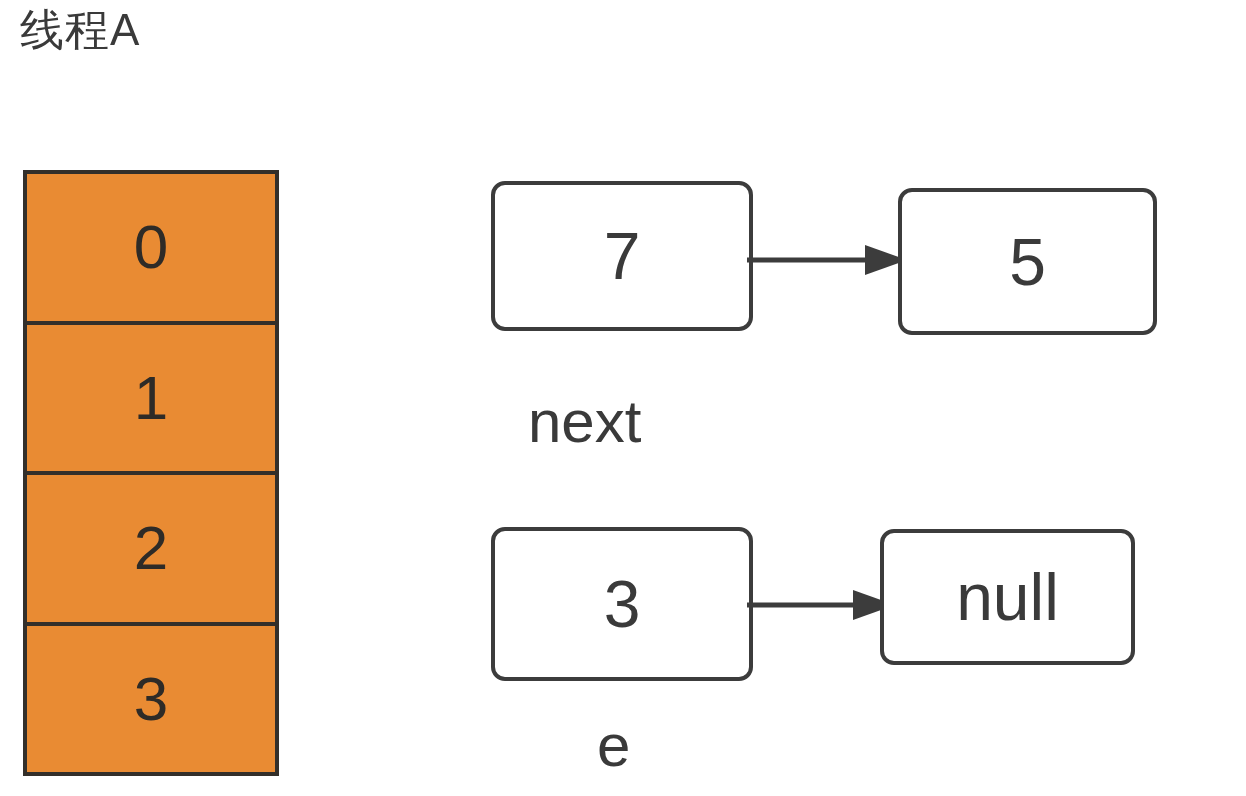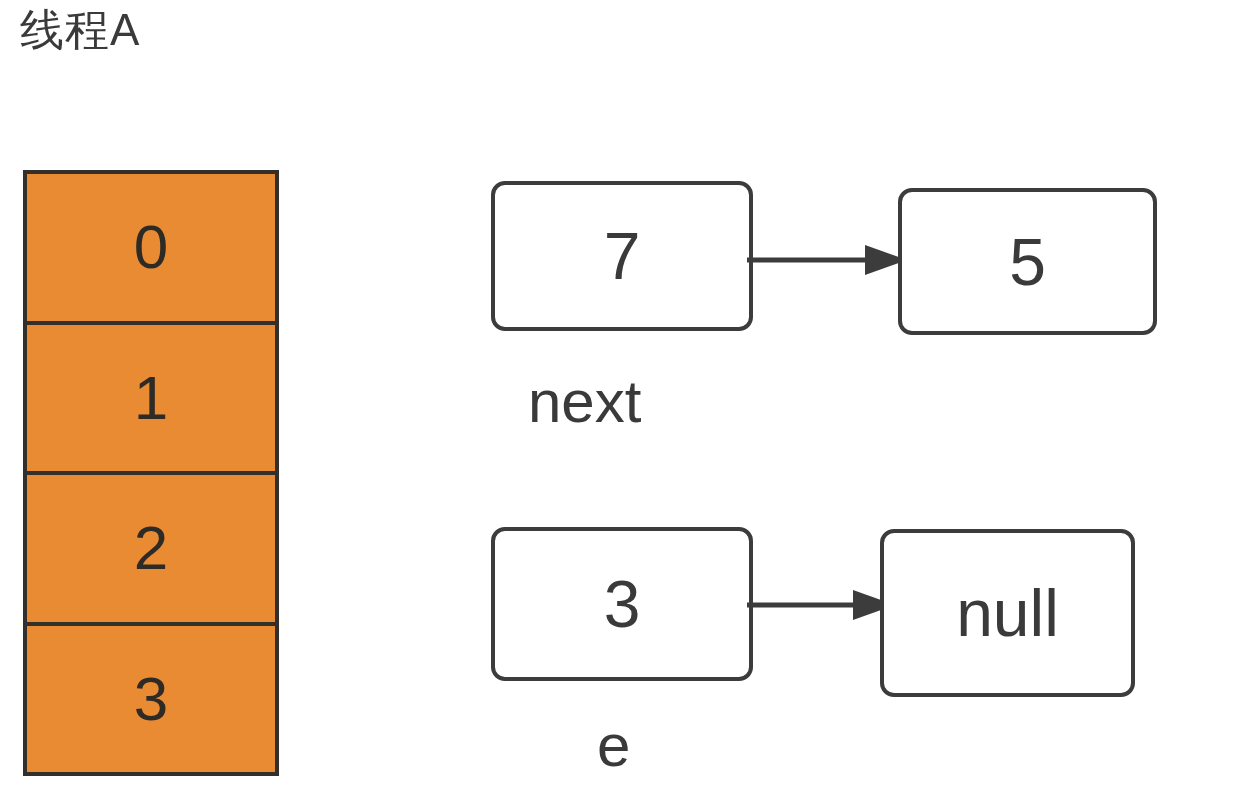--- a/index.html
+++ b/index.html
@@ -85,37 +85,37 @@
     font-weight: 400;
   }
 
   
   #node-box-7    { left: 6px;   top: 6px;   width: 262px; height: 150px; }
   #node-box-5    { left: 413px; top: 13px;  width: 259px; height: 147px; }
   #arrow-next    { left: 262px; top: 68px;  width: 162px; height: 34px; }
 
   
   #node-box-3    { left: 6px;   top: 7px;   width: 262px; height: 154px; }
-  #node-box-null { left: 395px; top: 9px;   width: 255px; height: 168px; }
+  #node-box-null { left: 395px; top: 9px;   width: 255px; height: 136px; }
   #arrow-e       { left: 262px; top: 68px;  width: 150px; height: 34px; }
 
   .arrow {
     position: absolute;
   }
   .arrow svg { display: block; }
 
   
   .caption {
     position: absolute;
     font-size: 60px;
     line-height: 1;
     color: #3a3a3a;
     white-space: nowrap;
   }
-  #caption-next { left: 528px; top: 372px; }
+  #caption-next { left: 528px; top: 392px; }
   #caption-e    { left: 597px; top: 716px; }
 </style>
 </head>
 <body>
 
 <div id="thread-title">线程A</div>
 
 <div id="bucket-table">
   <div class="bucket-cell">
     <span class="bucket-index">0</span>

